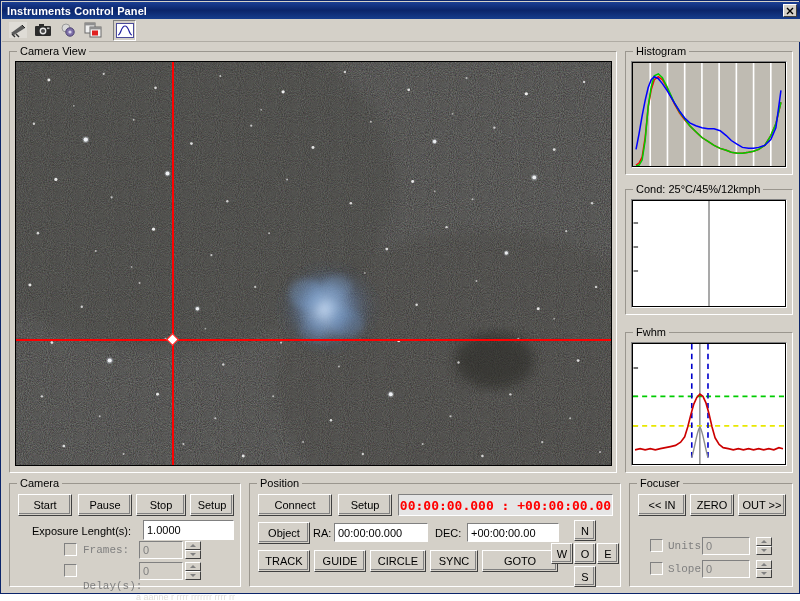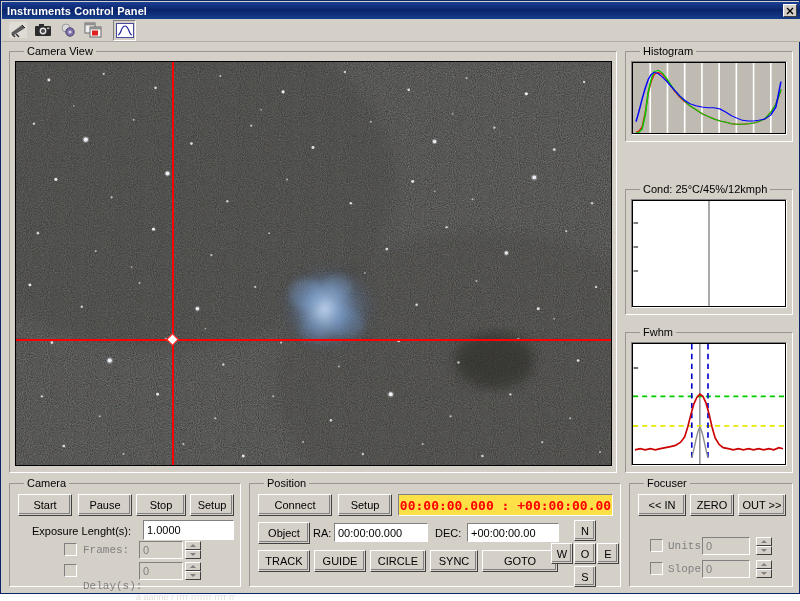--- a/index.html
+++ b/index.html
@@ -115,21 +115,20 @@
     position: absolute;
     top: -7px;
     left: 7px;
     background: #d4d0c8;
     padding: 0 3px;
     font-size: 11px;
     color: #000000;
     white-space: nowrap;
     z-index: 2;
     font-family: "Liberation Sans", sans-serif;
-    margin-left: 7px;
   }
 
   
   .sunken-frame {
     border-top: 1px solid #808080;
     border-left: 1px solid #808080;
     border-right: 1px solid #ffffff;
     border-bottom: 1px solid #ffffff;
     box-sizing: border-box;
     background: #d4d0c8;
@@ -163,21 +162,21 @@
     position: absolute;
     width: 9px; height: 9px;
     background: #ffffff;
     transform: rotate(45deg);
     z-index: 6;
     border: 1px solid #ff0000;
     box-sizing: border-box;
   }
 
   
-  #histogram-group { left: 624px; top: 50px; width: 168px; height: 91px; }
+  #histogram-group { left: 624px; top: 50px; width: 168px; height: 124px; }
   #cond-group      { left: 624px; top: 188px; width: 168px; height: 126px; }
   #fwhm-group      { left: 624px; top: 331px; width: 168px; height: 141px; }
 
   .plot-outer {
     position: absolute;
     left: 5px; top: 9px;
     right: 5px; bottom: 6px;
   }
   .plot-inner {
     position: absolute;
@@ -286,21 +285,21 @@
     width: 0; height: 0;
     border-left: 3px solid transparent;
     border-right: 3px solid transparent;
   }
   .arrow-u { border-bottom: 3px solid #808080; }
   .arrow-d { border-top: 3px solid #808080; }
 
   
   #led-display {
     position: absolute;
-    background: #fde047;
+    background: #e5e5e5;
     border-top: 1px solid #808080;
     border-left: 1px solid #808080;
     border-right: 1px solid #ffffff;
     border-bottom: 1px solid #ffffff;
     box-sizing: border-box;
     display: flex;
     align-items: center;
     justify-content: center;
   }
   #led-text {

